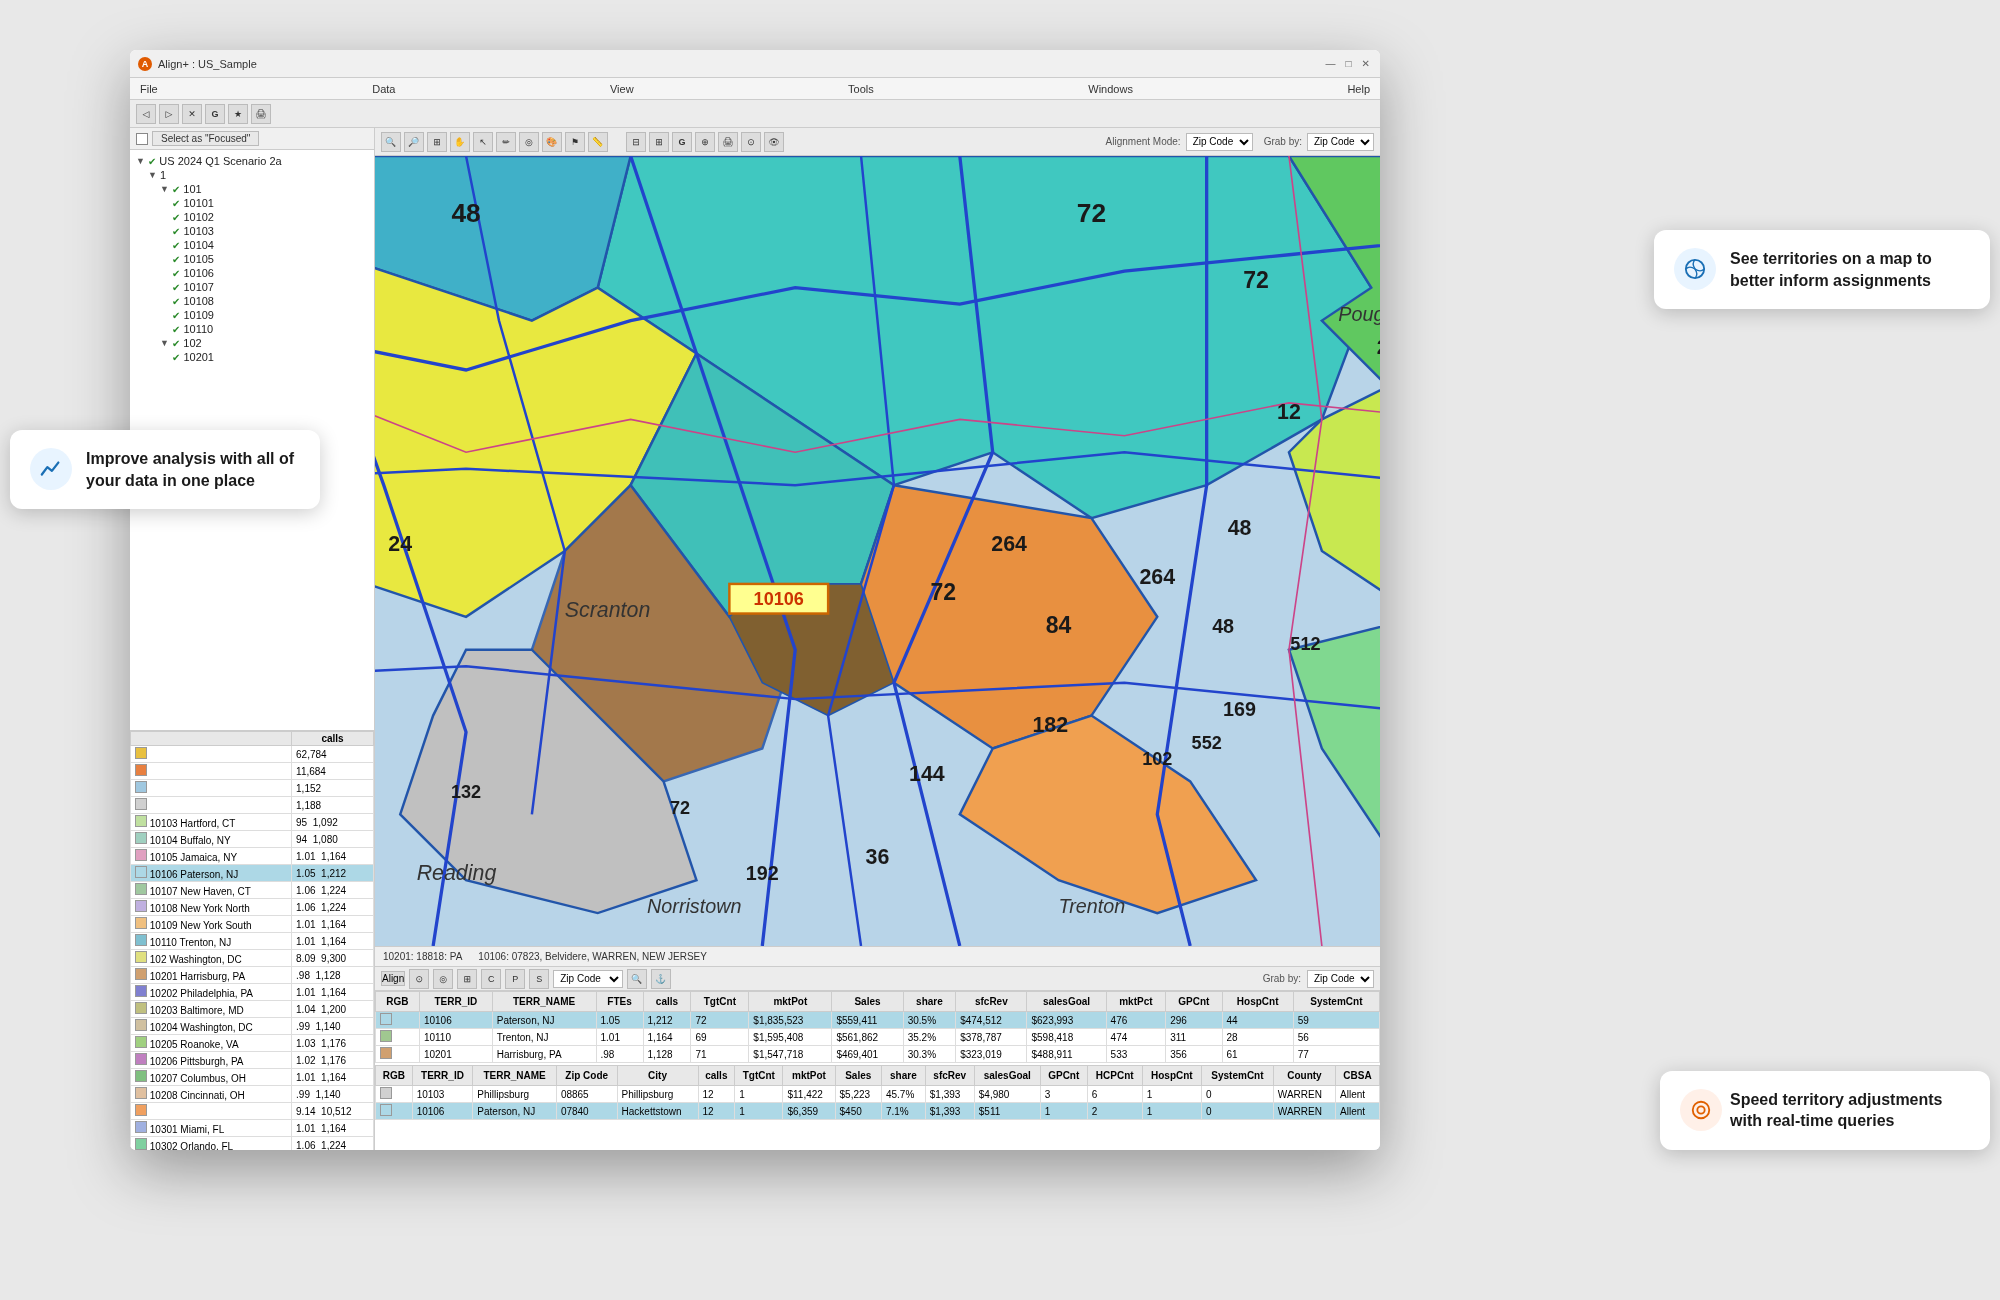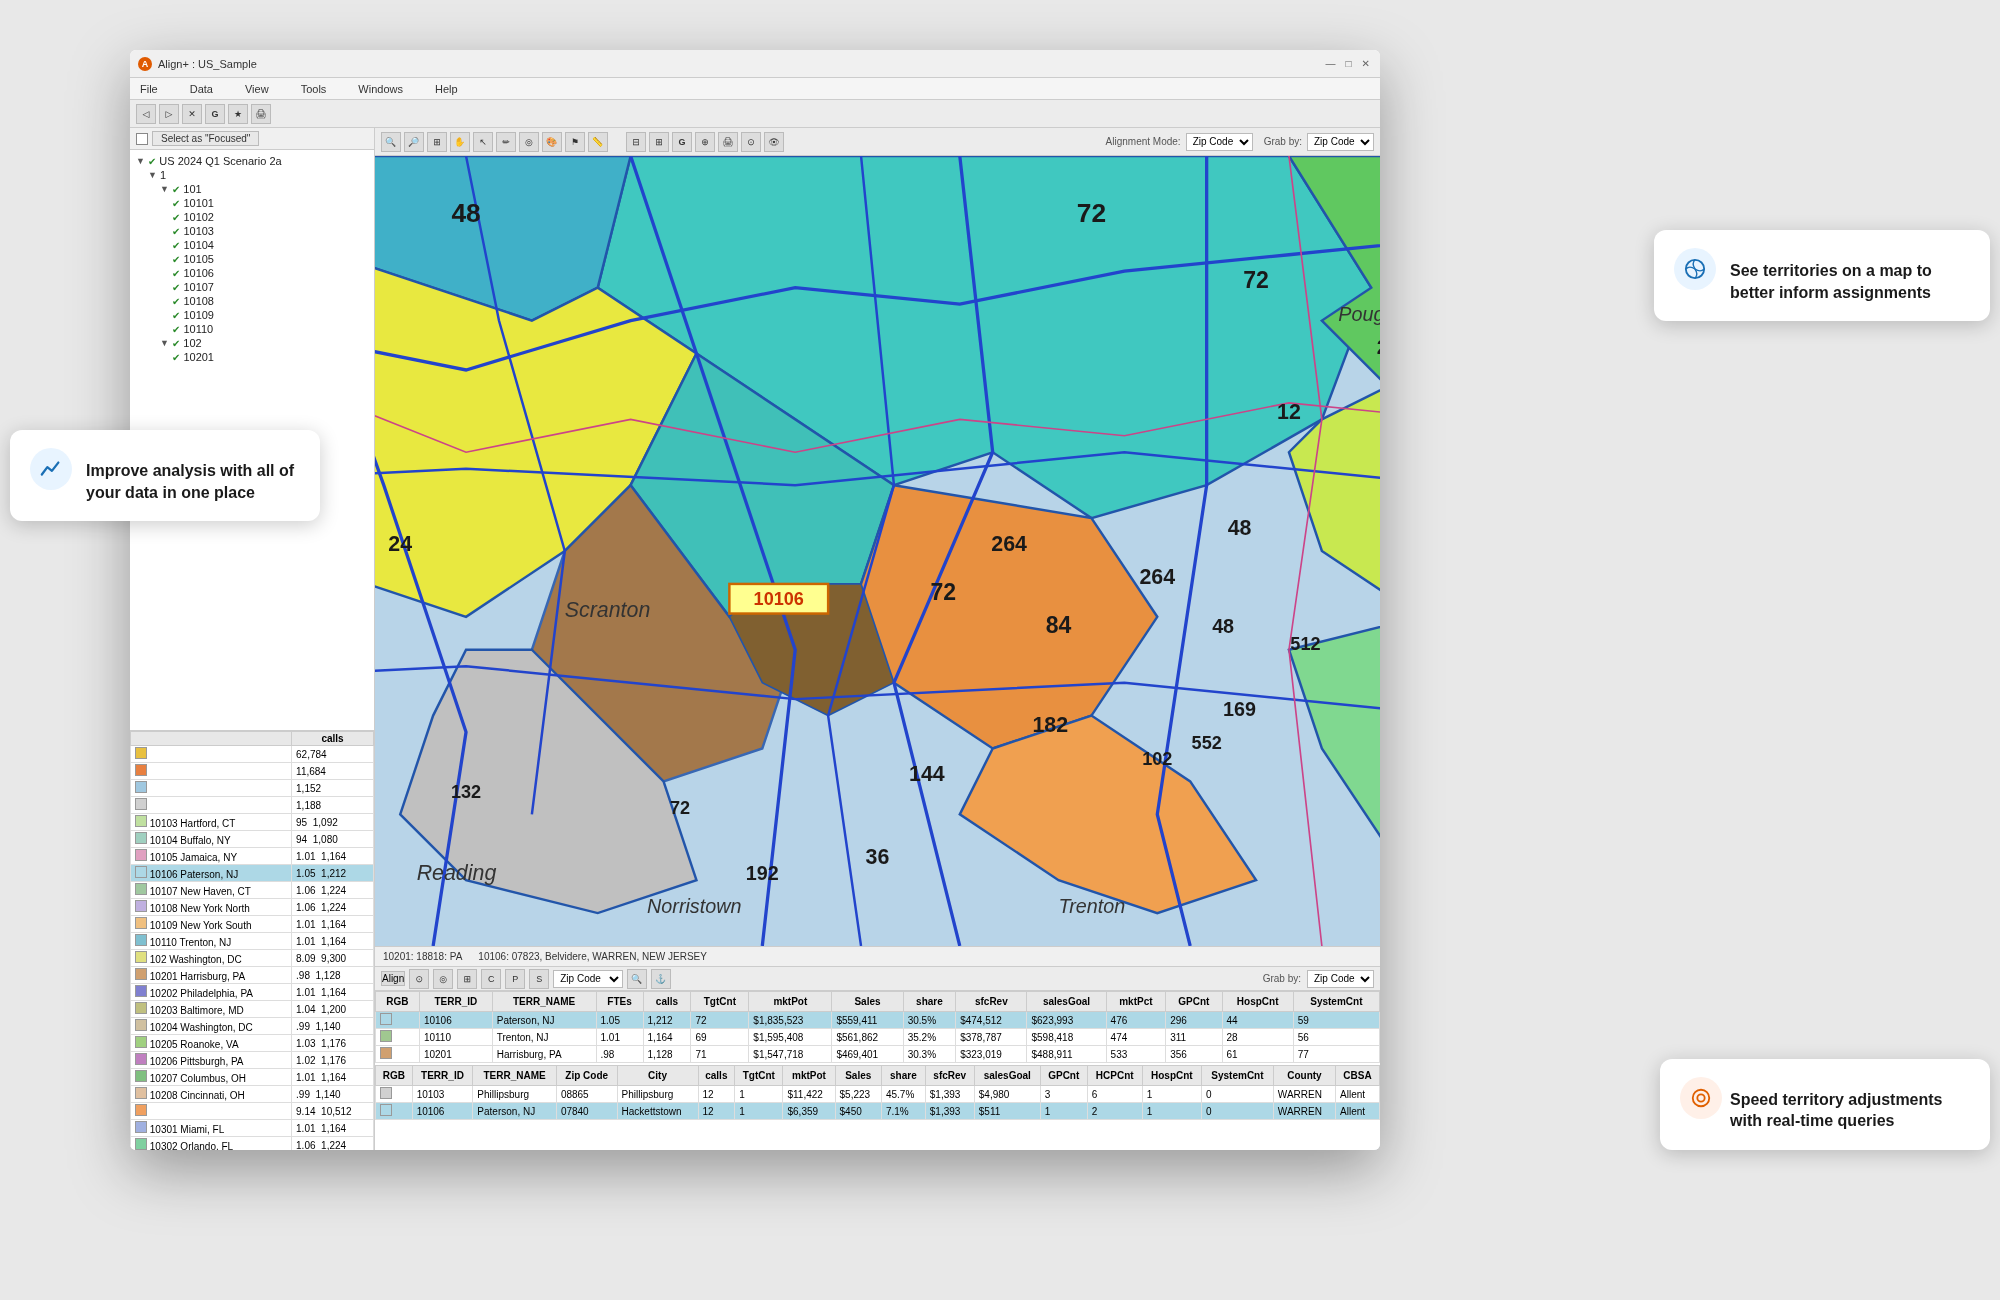--- a/index.html
+++ b/index.html
@@ -65,21 +65,22 @@
     }
 
     
     .menu-bar {
       height: 22px;
       background: #f5f5f5;
       border-bottom: 1px solid #ccc;
       display: flex;
       align-items: center;
       padding: 0 6px;
-      gap: 24px;
+      gap: 14px;
+      justify-content: space-between;
     }
     .menu-item {
       font-size: 11px;
       color: #333;
       cursor: pointer;
       padding: 2px 4px;
     }
 
     
     .toolbar {
@@ -302,21 +303,20 @@
       font-size: 18px;
     }
     .callout-icon-blue { background: #e8f4ff; color: #1a6fb5; }
     .callout-icon-orange { background: #fff0e8; color: #e06000; }
     .callout-text {
       font-size: 16px;
       font-weight: bold;
       color: #1a1a1a;
       line-height: 1.35;
       max-width: 240px;
-      margin-top: 12px;
     }
 
     
     .callout-map {
       top: 230px;
       right: -30px;
       max-width: 320px;
     }
     .callout-analysis {
       top: 420px;

